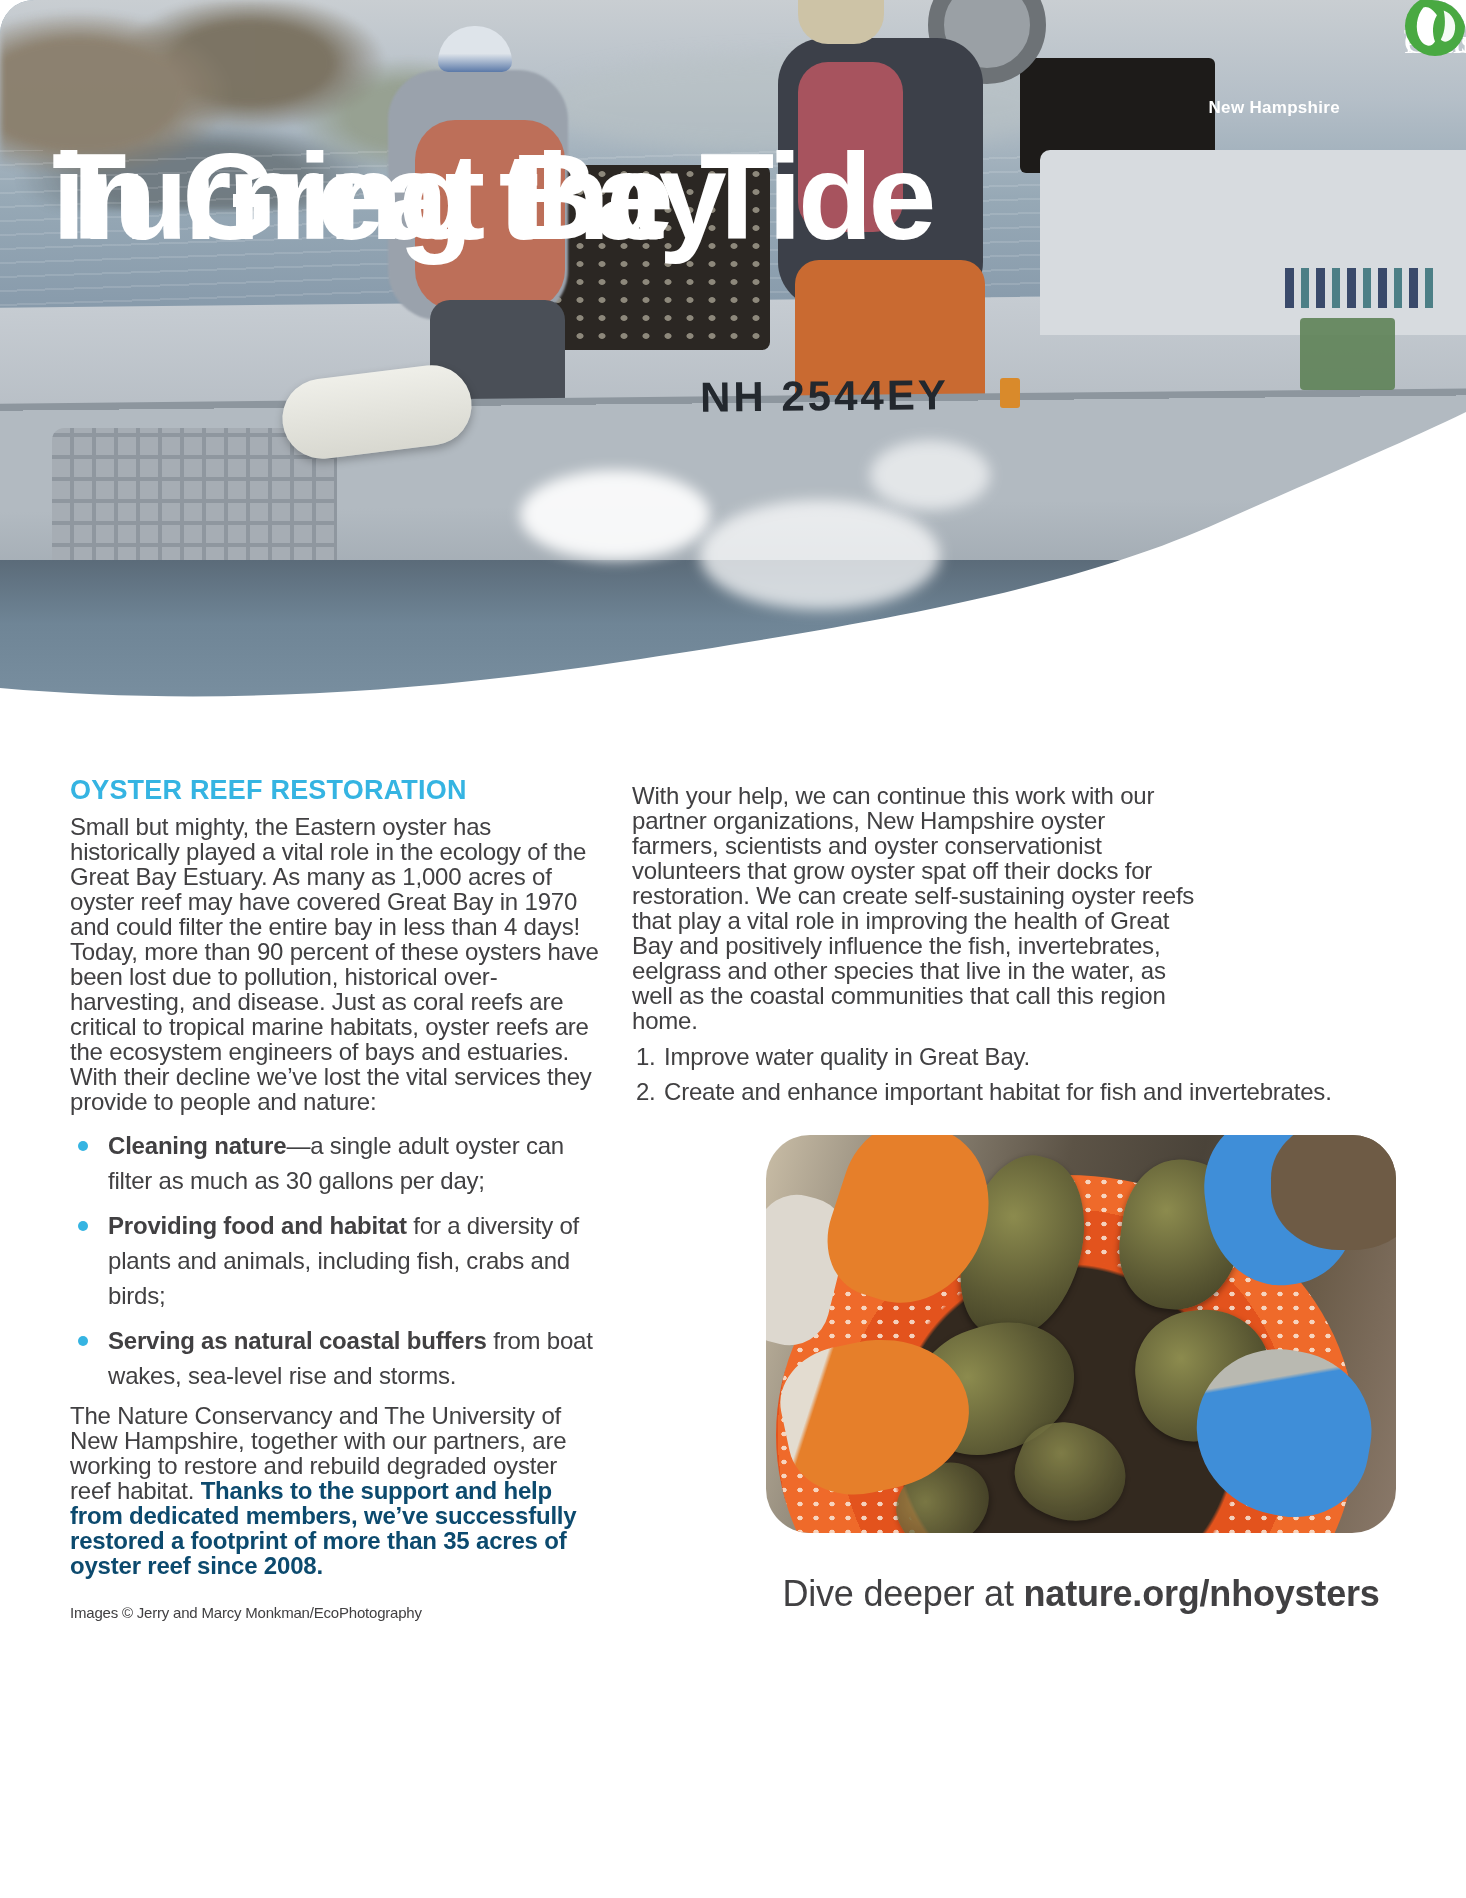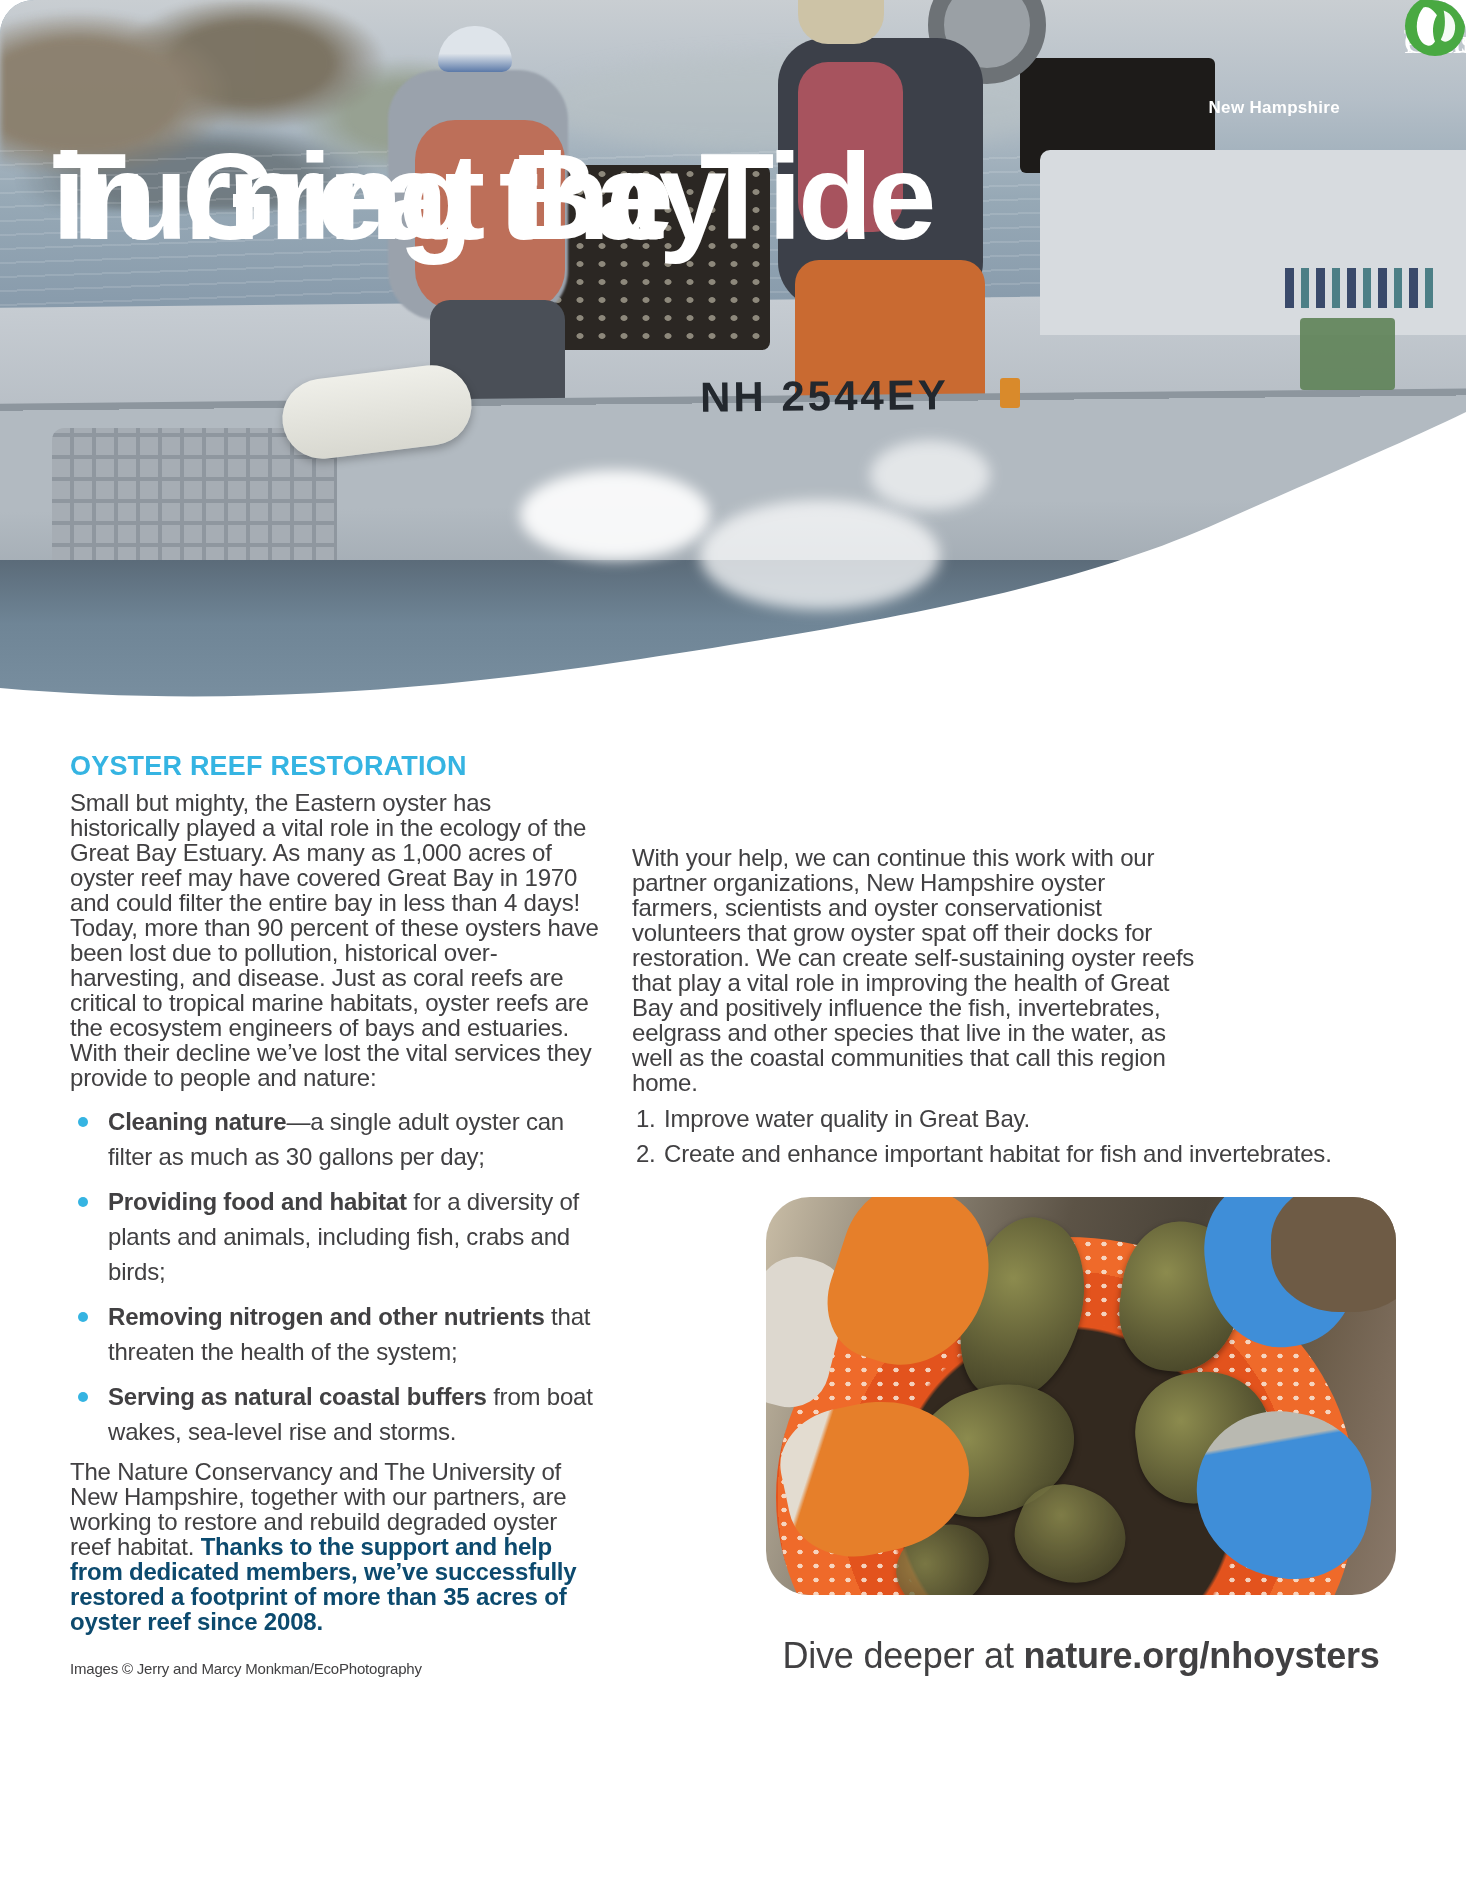--- a/index.html
+++ b/index.html
@@ -46,21 +46,21 @@
   .wave-svg{left:0;bottom:-2px;width:1466px;height:302px;}
   .hero-title{left:52px;top:130px;width:1200px;color:#ffffff;font-weight:800;font-size:122px;line-height:1.1;letter-spacing:-4px;}
   .logo{right:62px;top:26px;width:260px;height:100px;}
   .logo-row{position:absolute;right:0;top:0;display:flex;align-items:center;gap:10px;}
   .logo-text{color:#fff;font-family:"Liberation Serif","DejaVu Serif",serif;text-align:right;line-height:.92;font-size:34px;position:static;}
   .logo-text .the{font-size:24px;}
   .logo-region{position:absolute;right:64px;top:72px;color:#fff;font-weight:700;font-size:17px;letter-spacing:.3px;}
 
   
   .content{position:relative;padding:50px 70px 0 70px;}
-  .cols{display:flex;gap:32px;align-items:flex-end;}
+  .cols{display:flex;gap:32px;align-items:center;margin-top:24px;}
   .col-left{width:552px;}
   .col-right{width:770px;}
   .kicker{color:#35b4e2;font-size:27px;font-weight:700;letter-spacing:.2px;margin:0 0 8px 0;line-height:1.2;}
   p.body{font-size:24px;line-height:25px;margin:0;letter-spacing:-.2px;}
   .bullets{list-style:none;margin:14px 0 0 0;padding:0;}
   .bullets li{position:relative;padding-left:38px;font-size:24px;line-height:35px;margin-bottom:10px;letter-spacing:-.2px;}
   .bullets li .dot{position:absolute;left:8px;top:13px;width:10px;height:10px;border-radius:50%;background:#35b4e2;}
   .bullets b{font-weight:700;color:#414042;}
   .closing{margin-top:16px;}
   .closing .bold-navy{font-weight:700;color:#0c4a6e;}
@@ -156,21 +156,20 @@
 <div class="content">
   <div class="cols">
 
     <div class="col-left">
       <h2 class="kicker">OYSTER REEF RESTORATION</h2>
       <p class="body">Small but mighty, the Eastern oyster has historically played a vital role in the ecology of the Great Bay Estuary. As many as 1,000 acres of oyster reef may have covered Great Bay in 1970 and could filter the entire bay in less than 4 days! Today, more than 90 percent of these oysters have been lost due to pollution, historical over-harvesting, and disease. Just as coral reefs are critical to tropical marine habitats, oyster reefs are the ecosystem engineers of bays and estuaries. With their decline we’ve lost the vital services they provide to people and nature:</p>
 
       <ul class="bullets">
         <li><span class="dot"></span><b>Cleaning nature</b><span>—a single adult oyster can filter as much as 30 gallons per day;</span></li>
         <li><span class="dot"></span><b>Providing food and habitat</b><span> for a diversity of plants and animals, including fish, crabs and birds;</span></li>
-        <li><span class="dot"></span><b>Removing nitrogen and other nutrients</b><span> that threaten the health of the system;</span></li>
         <li><span class="dot"></span><b>Serving as natural coastal buffers</b><span> from boat wakes, sea-level rise and storms.</span></li>
       </ul>
 
       <p class="body closing">
         <span>The Nature Conservancy and The University of New Hampshire, together with our partners, are working to restore and rebuild degraded oyster reef habitat. </span><span class="bold-navy">Thanks to the support and help from dedicated members, we’ve successfully restored a footprint of more than 35 acres of oyster reef since 2008.</span>
       </p>
 
       <div class="credit">Images © Jerry and Marcy Monkman/EcoPhotography</div>
     </div>
 

